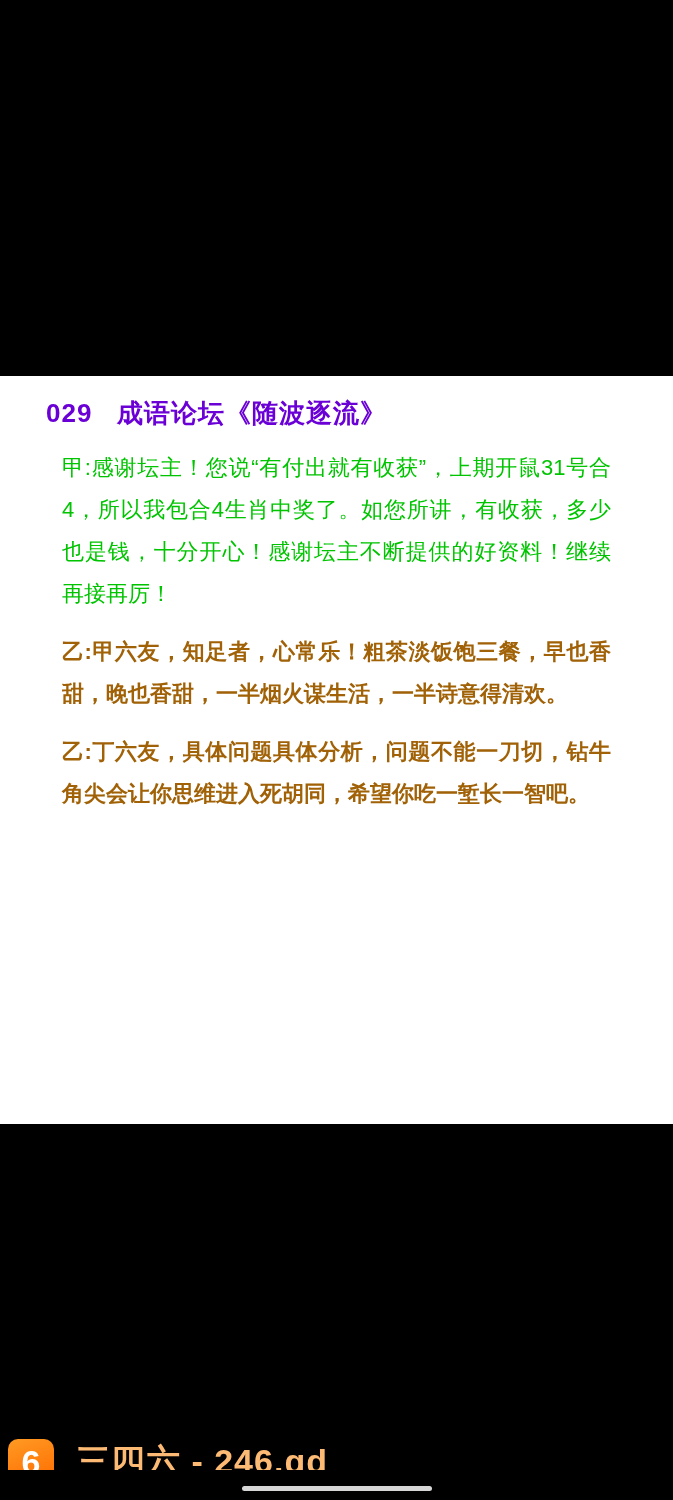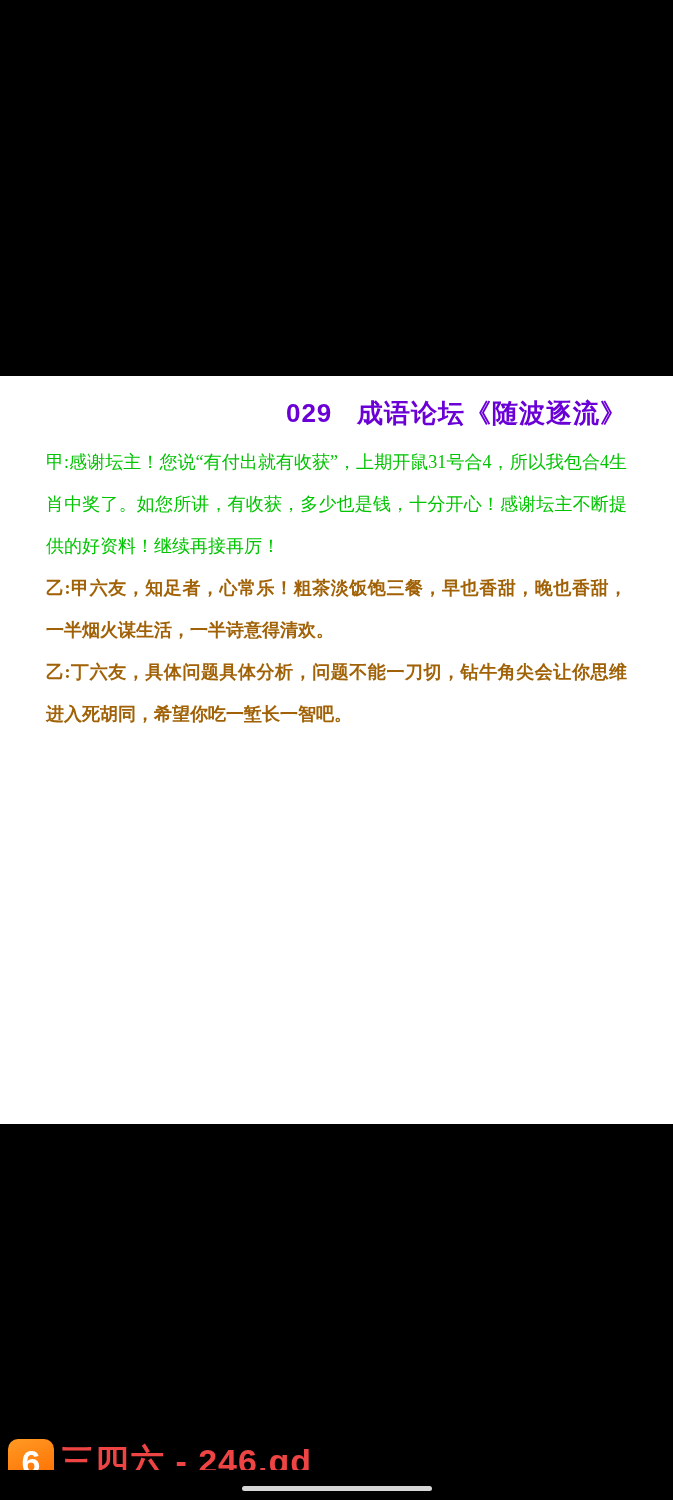--- a/index.html
+++ b/index.html
@@ -24,36 +24,35 @@
     position: absolute;
     left: 0;
     top: 376px;
     width: 673px;
     height: 748px;
     background: #ffffff;
     box-sizing: border-box;
     padding: 14px 46px 10px 46px;
   }
   .doc-title {
-    text-align: right;
+    text-align: left;
     color: #6a00d6;
     font-size: 26px;
     font-weight: 700;
     letter-spacing: 1px;
     margin: 6px 0 10px 0;
     white-space: pre;
   }
   .para {
-    font-size: 18px;
+    font-size: 22px;
     line-height: 42px;
     text-align: justify;
     letter-spacing: 0px;
-    margin: 0;
+    margin: 16px;
     font-weight: 400;
-    font-family: Liberation Serif, serif;
   }
   .para.green {
     color: #00c400;
   }
   .para.red {
     color: #a16207;
     font-weight: 700;
   }
   
   .watermark {
@@ -71,22 +70,22 @@
     background: linear-gradient(160deg, #ff9a22, #ff6a00);
     color: #ffffff;
     font-size: 34px;
     font-weight: 700;
     display: flex;
     align-items: center;
     justify-content: center;
     line-height: 1;
   }
   .wm-text {
-    margin-left: 6px;
-    color: #ef4444;
+    margin-left: 22px;
+    color: #fdba74;
     font-size: 34px;
     font-weight: 700;
     letter-spacing: 1px;
     text-shadow: 0 0 4px rgba(0,0,0,0.6);
     white-space: pre;
   }
   
   .nav-bar {
     position: absolute;
     left: 0;

